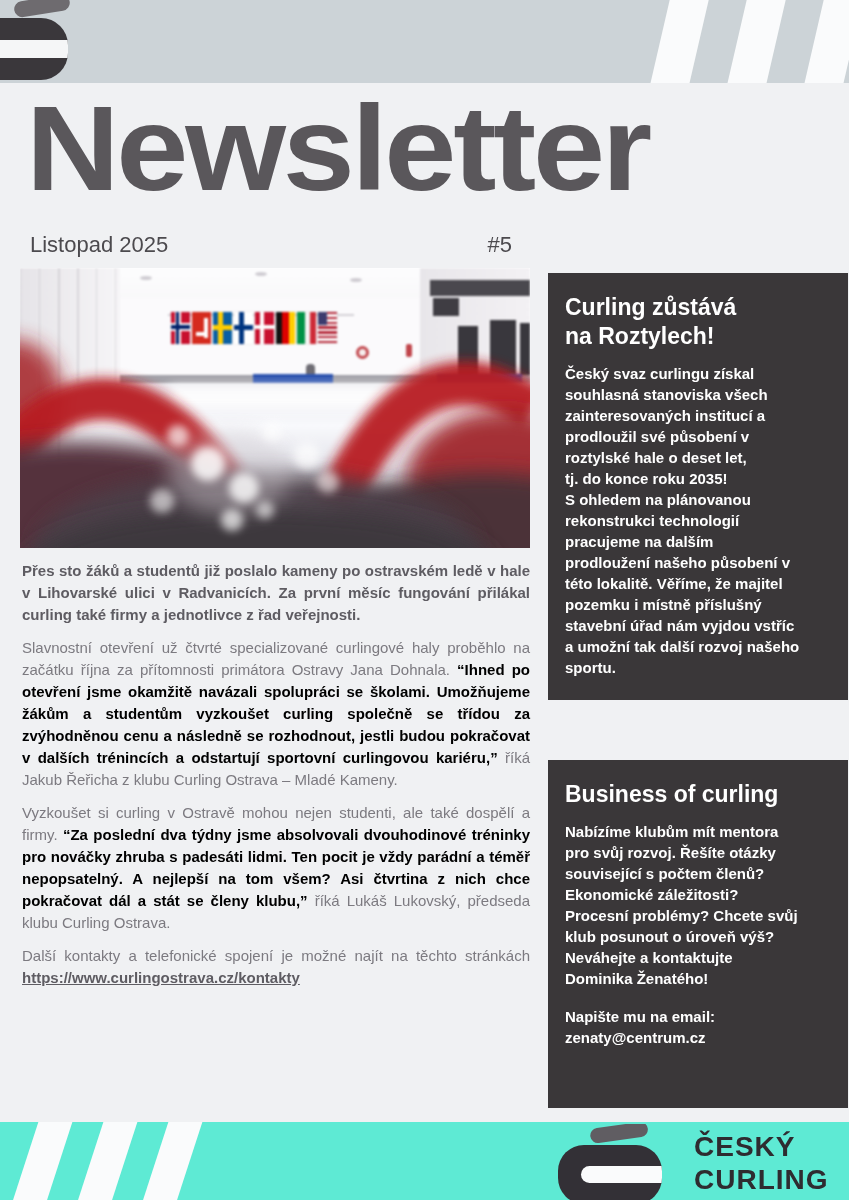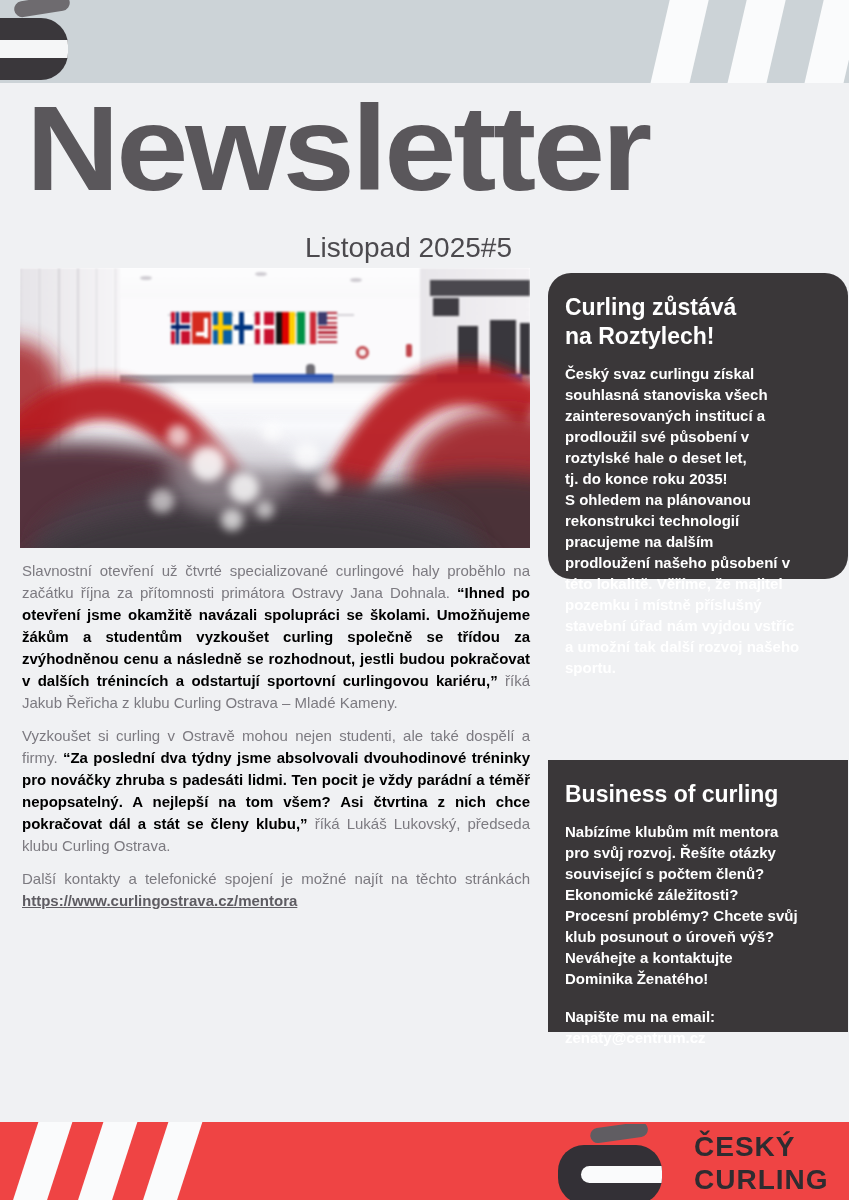--- a/index.html
+++ b/index.html
@@ -17,22 +17,22 @@
   .top-stripes .s1 { left:58px; } .top-stripes .s2 { left:135px; } .top-stripes .s3 { left:212px; }
   .logo-svg { position:absolute; }
   .header-logo { top:-12px; left:-38px; width:130px; height:95px; }
   
   .masthead {
     position:absolute; top:88px; left:26px; font-size:120px; line-height:120px;
     font-weight:bold; color:#5a575b; letter-spacing:-3px;
     transform:scaleX(1.08); transform-origin:left center; white-space:nowrap;
   }
   .issue-row { position:absolute; top:232px; left:30px; width:482px;
-               display:flex; justify-content:flex-end;
-               font-size:28px; color:#4c4a4e; }
+               display:flex; justify-content:space-between;
+               font-size:22px; color:#4c4a4e; }
   
   .photo { position:absolute; top:268px; left:20px; width:510px; height:280px;
            overflow:hidden; background:linear-gradient(#ffffff,#f4f3f5 55%,#e9e8ec); }
   .room { position:absolute; inset:0; filter:blur(1px); }
   .ceiling { position:absolute; left:0; top:0; width:510px; height:52px;
              background:linear-gradient(#fdfdfe,#f6f5f7); }
   .ceil-light { position:absolute; width:12px; height:4px; border-radius:50%; background:#cfccd2; }
   .left-wall { position:absolute; left:0; top:0; width:100px; height:215px;
                background:linear-gradient(90deg,#e6e4e8,#f6f5f7),
                repeating-linear-gradient(90deg, rgba(120,115,125,.18) 0 1.5px, transparent 1.5px 19px); background-blend-mode:multiply; }
@@ -86,27 +86,27 @@
   .article { position:absolute; left:22px; top:560px; width:508px; }
   .article h2 { font-size:26px; line-height:33px; font-weight:bold; color:#525055;
                 letter-spacing:-0.4px; white-space:pre-line; margin-bottom:16px; }
   .article p { font-size:15px; line-height:22px; text-align:justify; color:#7c7a80; margin-bottom:11px; }
   .article p.lead { font-weight:bold; color:#5e5c62; }
   .q { font-weight:bold; color:#000000; }
   .b { font-weight:bold; color:#5e5c62; }
   .link { font-weight:bold; color:#5e5c62; text-decoration:underline; cursor:pointer; }
   
   .box { position:absolute; left:548px; width:300px; background:#3a3739; color:#fff; padding:20px 17px; }
-  .box1 { top:273px; height:306px;border-radius:23px; }
-  .box2 { top:760px; height:272px; }
+  .box1 { top:273px; height:427px; }
+  .box2 { top:760px; height:348px; }
   .box h3 { font-size:23px; line-height:29px; font-weight:bold; white-space:pre-line; margin-bottom:12px; }
   .box p { font-size:15px; line-height:21px; font-weight:bold; white-space:pre-line; }
   .box p.contact { margin-top:17px; }
   
-  .bottom-band { position:absolute; left:0; top:1122px; width:849px; height:78px; background:#ef4444; }
+  .bottom-band { position:absolute; left:0; top:1122px; width:849px; height:78px; background:#5eead4; }
   .bottom-stripes { position:absolute; left:0; top:0; width:230px; height:78px; overflow:hidden; }
   .bottom-stripes .stripe { transform:skewX(-18deg); width:34px; height:100px; top:-5px; }
   .bottom-stripes .s1 { left:40px; } .bottom-stripes .s2 { left:105px; } .bottom-stripes .s3 { left:170px; }
   .footer-logo { left:556px; top:2px; width:122px; height:80px; }
   .brand { position:absolute; left:694px; top:8px; font-size:28px; line-height:33px;
            font-weight:bold; color:#2e2c30; letter-spacing:1px; }
 </style>
 </head>
 <body>
 
@@ -197,23 +197,24 @@
       <circle cx="252" cy="164" r="10" fill="#ffffff" opacity="0.65" filter="url(#b4)"></circle>
       <circle cx="287" cy="188" r="13" fill="#ffffff" opacity="0.7" filter="url(#b4)"></circle>
       <circle cx="308" cy="214" r="11" fill="#ffffff" opacity="0.6" filter="url(#b4)"></circle>
       <circle cx="142" cy="233" r="12" fill="#ffffff" opacity="0.6" filter="url(#b4)"></circle>
       <circle cx="212" cy="252" r="11" fill="#ffffff" opacity="0.7" filter="url(#b4)"></circle>
       <circle cx="245" cy="242" r="9" fill="#ffffff" opacity="0.6" filter="url(#b4)"></circle>
     </svg>
   </div>
 
   <div class="article">
+    <p class="lead">Přes sto žáků a studentů již poslalo kameny po ostravském ledě v hale v Lihovarské ulici v Radvanicích. Za první měsíc fungování přilákal curling také firmy a jednotlivce z řad veřejnosti.</p>
     <p><span>Slavnostní otevření už čtvrté specializované curlingové haly proběhlo na začátku října za přítomnosti primátora Ostravy Jana Dohnala. </span><span class="q">“Ihned po otevření jsme okamžitě navázali spolupráci se školami. Umožňujeme žákům a studentům vyzkoušet curling společně se třídou za zvýhodněnou cenu a následně se rozhodnout, jestli budou pokračovat v dalších trénincích a odstartují sportovní curlingovou kariéru,”</span><span> říká Jakub Řeřicha z klubu Curling Ostrava – Mladé Kameny.</span></p>
     <p><span>Vyzkoušet si curling v Ostravě mohou nejen studenti, ale také dospělí a firmy. </span><span class="q">“Za poslední dva týdny jsme absolvovali dvouhodinové tréninky pro nováčky zhruba s padesáti lidmi. Ten pocit je vždy parádní a téměř nepopsatelný. A nejlepší na tom všem? Asi čtvrtina z nich chce pokračovat dál a stát se členy klubu,”</span><span> říká Lukáš Lukovský, předseda klubu Curling Ostrava.</span></p>
-    <p><span>Další kontakty a telefonické spojení je možné najít na těchto stránkách </span><a class="link">https://www.curlingostrava.cz/mentora</a></p>
+    <p><span>Další kontakty a telefonické spojení je možné najít na těchto stránkách </span><a class="link">https://www.curlingostrava.cz/kontakty</a></p>
   </div>
 
   <section class="box box1">
     <h3>Curling zůstává
 na Roztylech!</h3>
     <p>Český svaz curlingu získal
 souhlasná stanoviska všech
 zainteresovaných institucí a
 prodloužil své působení v
 roztylské hale o deset let,

